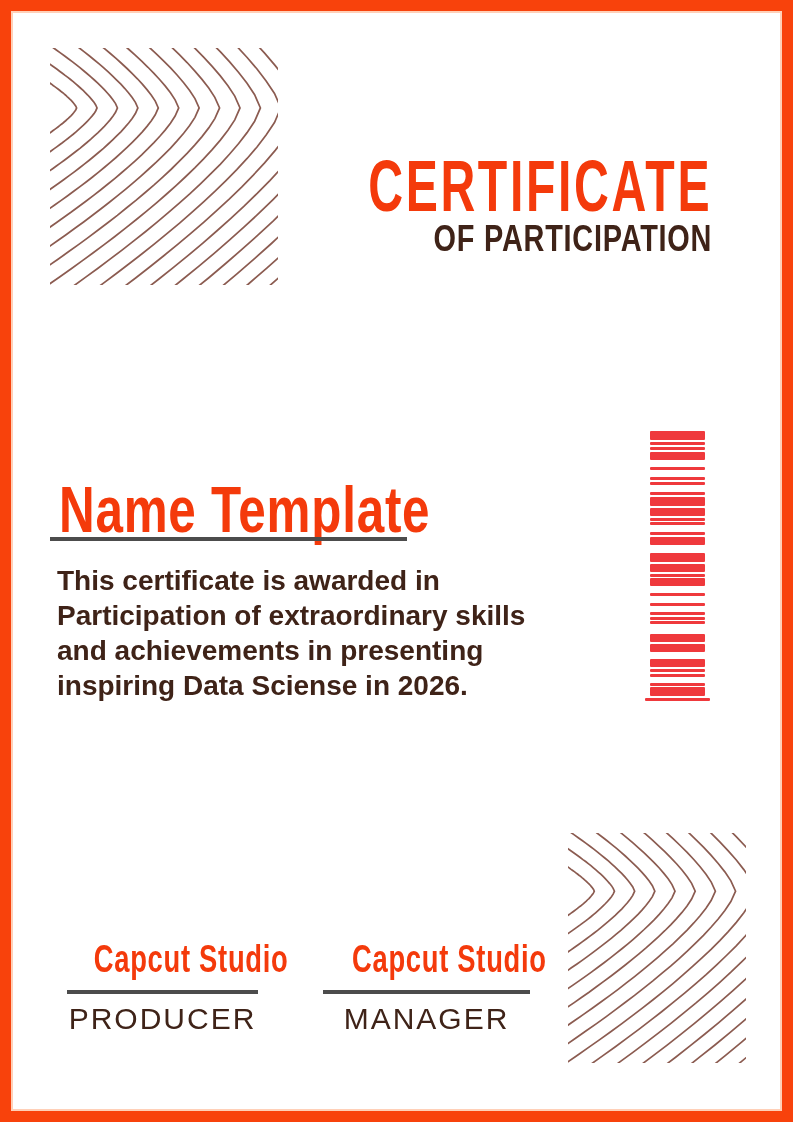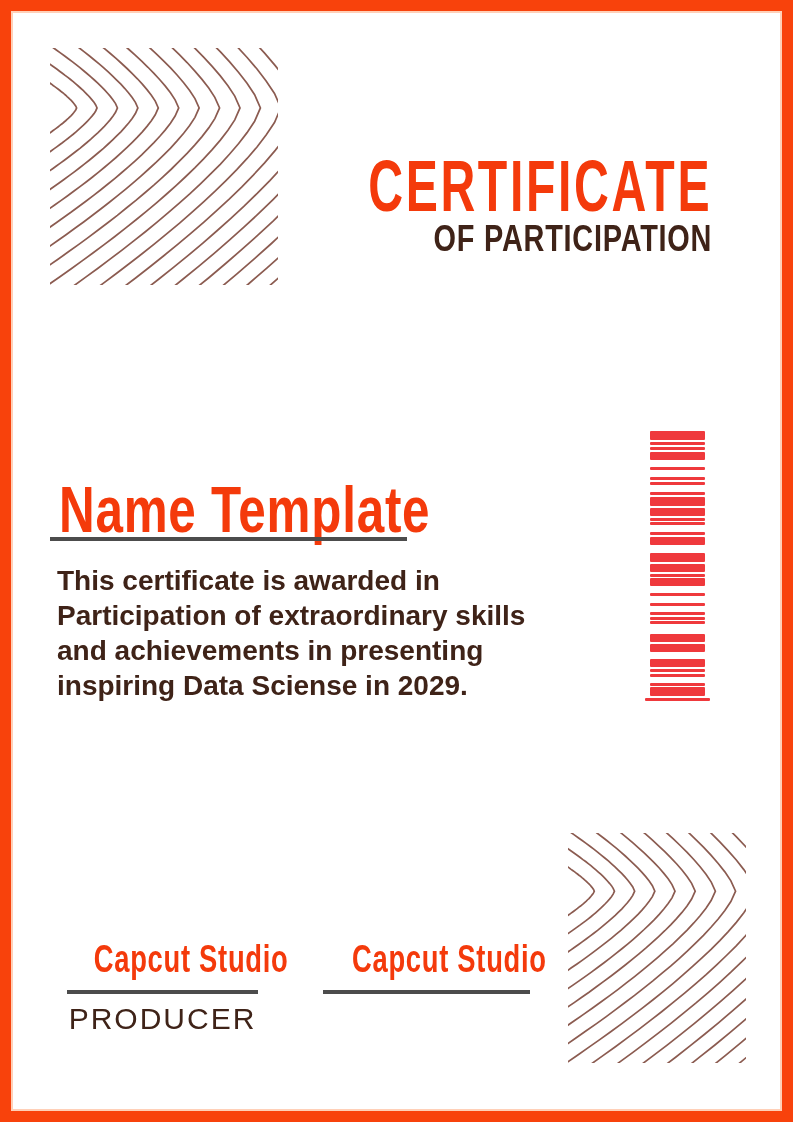--- a/index.html
+++ b/index.html
@@ -176,21 +176,21 @@
   <div class="subtitle">OF PARTICIPATION</div>
 
 
   <div class="name">Name Template</div>
 
   <div class="name-line"></div>
 
   <div class="body-text">This certificate is awarded in
 Participation of extraordinary skills
 and achievements in presenting
-inspiring Data Sciense in 2029.</div>
+inspiring Data Sciense in 2026.</div>
 
   <div class="barcode">
       <div class="bar" style="height: 9px; margin-bottom: 2px;"></div>
       <div class="bar" style="height: 3px; margin-bottom: 2px;"></div>
       <div class="bar" style="height: 3px; margin-bottom: 2px;"></div>
       <div class="bar" style="height: 8px; margin-bottom: 7px;"></div>
       <div class="bar" style="height: 3px; margin-bottom: 7px;"></div>
       <div class="bar" style="height: 3px; margin-bottom: 2px;"></div>
       <div class="bar" style="height: 3px; margin-bottom: 7px;"></div>
       <div class="bar" style="height: 3px; margin-bottom: 2px;"></div>
@@ -221,20 +221,21 @@
 
   <div class="sig sig-1">
     <div class="sig-name">Capcut Studio</div>
     <div class="sig-line"></div>
     <div class="sig-role">PRODUCER</div>
   </div>
 
   <div class="sig sig-2">
     <div class="sig-name">Capcut Studio</div>
     <div class="sig-line"></div>
+    <div class="sig-role">MANAGER</div>
   </div>
 
   <svg class="grain grain-br" viewBox="0 0 240 245" preserveAspectRatio="xMinYMin slice">
       <path d="M-2.0,35.0L-0.2,36.2L1.6,37.4L3.3,38.7L5.0,39.9L6.8,41.2L8.4,42.4L10.1,43.7L11.7,45.0L13.4,46.2L14.9,47.5L16.5,48.8L18.0,50.2L19.5,51.5L20.9,52.9L22.3,54.2L23.7,55.7L24.9,57.1L26.1,58.6L27.2,60.2L28.0,62.0L27.2,63.8L26.1,65.4L24.9,66.9L23.7,68.3L22.3,69.8L20.9,71.1L19.5,72.5L18.0,73.8L16.5,75.2L14.9,76.5L13.4,77.8L11.7,79.0L10.1,80.3L8.4,81.6L6.8,82.8L5.0,84.1L3.3,85.3L1.6,86.6L-0.2,87.8L-2.0,89.0"></path>
       <path d="M-2.0,15.5L1.1,17.6L4.1,19.7L7.1,21.8L10.1,24.0L13.0,26.1L15.9,28.3L18.8,30.4L21.6,32.6L24.4,34.8L27.1,37.1L29.7,39.3L32.3,41.6L34.9,43.9L37.4,46.3L39.7,48.6L42.0,51.1L44.2,53.6L46.3,56.1L48.1,58.9L49.5,62.0L48.1,65.1L46.3,67.9L44.2,70.4L42.0,72.9L39.7,75.4L37.4,77.7L34.9,80.1L32.3,82.4L29.7,84.7L27.1,86.9L24.4,89.2L21.6,91.4L18.8,93.6L15.9,95.7L13.0,97.9L10.1,100.0L7.1,102.2L4.1,104.3L1.1,106.4L-2.0,108.5"></path>
       <path d="M-2.0,-4.0L2.4,-1.0L6.7,2.0L10.9,5.0L15.1,8.0L19.3,11.1L23.4,14.1L27.5,17.2L31.5,20.3L35.4,23.5L39.2,26.6L43.0,29.8L46.7,33.1L50.3,36.3L53.8,39.7L57.2,43.0L60.4,46.5L63.5,50.0L66.4,53.7L69.0,57.5L71.0,62.0L69.0,66.5L66.4,70.3L63.5,74.0L60.4,77.5L57.2,81.0L53.8,84.3L50.3,87.7L46.7,90.9L43.0,94.2L39.2,97.4L35.4,100.5L31.5,103.7L27.5,106.8L23.4,109.9L19.3,112.9L15.1,116.0L10.9,119.0L6.7,122.0L2.4,125.0L-2.0,128.0"></path>
       <path d="M-2.0,-23.5L3.6,-19.6L9.2,-15.8L14.7,-11.9L20.2,-7.9L25.6,-4.0L30.9,-0.0L36.1,4.0L41.3,8.0L46.4,12.1L51.4,16.2L56.3,20.3L61.0,24.5L65.7,28.8L70.2,33.1L74.6,37.4L78.8,41.9L82.8,46.5L86.5,51.2L89.9,56.2L92.5,62.0L89.9,67.8L86.5,72.8L82.8,77.5L78.8,82.1L74.6,86.6L70.2,90.9L65.7,95.2L61.0,99.5L56.3,103.7L51.4,107.8L46.4,111.9L41.3,116.0L36.1,120.0L30.9,124.0L25.6,128.0L20.2,131.9L14.7,135.9L9.2,139.8L3.6,143.6L-2.0,147.5"></path>
       <path d="M-2.0,-43.0L4.9,-38.3L11.8,-33.5L18.6,-28.7L25.3,-23.9L31.9,-19.0L38.4,-14.2L44.8,-9.3L51.2,-4.3L57.4,0.7L63.5,5.7L69.5,10.8L75.4,16.0L81.1,21.2L86.6,26.5L92.0,31.8L97.2,37.3L102.1,43.0L106.7,48.8L110.8,54.9L114.0,62.0L110.8,69.1L106.7,75.2L102.1,81.0L97.2,86.7L92.0,92.2L86.6,97.5L81.1,102.8L75.4,108.0L69.5,113.2L63.5,118.3L57.4,123.3L51.2,128.3L44.8,133.3L38.4,138.2L31.9,143.0L25.3,147.9L18.6,152.7L11.8,157.5L4.9,162.3L-2.0,167.0"></path>
       <path d="M-2.0,-62.5L6.2,-56.9L14.3,-51.2L22.4,-45.6L30.3,-39.8L38.1,-34.1L45.9,-28.3L53.5,-22.5L61.0,-16.6L68.4,-10.7L75.6,-4.7L82.8,1.3L89.7,7.4L96.5,13.6L103.1,19.9L109.4,26.2L115.6,32.8L121.4,39.4L126.8,46.3L131.7,53.6L135.5,62.0L131.7,70.4L126.8,77.7L121.4,84.6L115.6,91.2L109.4,97.8L103.1,104.1L96.5,110.4L89.7,116.6L82.8,122.7L75.6,128.7L68.4,134.7L61.0,140.6L53.5,146.5L45.9,152.3L38.1,158.1L30.3,163.8L22.4,169.6L14.3,175.2L6.2,180.9L-2.0,186.5"></path>
       <path d="M-2.0,-82.0L7.5,-75.5L16.9,-69.0L26.2,-62.4L35.4,-55.8L44.4,-49.2L53.4,-42.5L62.2,-35.7L70.9,-28.9L79.4,-22.1L87.8,-15.2L96.0,-8.2L104.0,-1.1L111.9,6.0L119.5,13.3L126.9,20.6L134.0,28.2L140.7,35.9L147.0,43.9L152.6,52.3L157.0,62.0L152.6,71.7L147.0,80.1L140.7,88.1L134.0,95.8L126.9,103.4L119.5,110.7L111.9,118.0L104.0,125.1L96.0,132.2L87.8,139.2L79.4,146.1L70.9,152.9L62.2,159.7L53.4,166.5L44.4,173.2L35.4,179.8L26.2,186.4L16.9,193.0L7.5,199.5L-2.0,206.0"></path>

